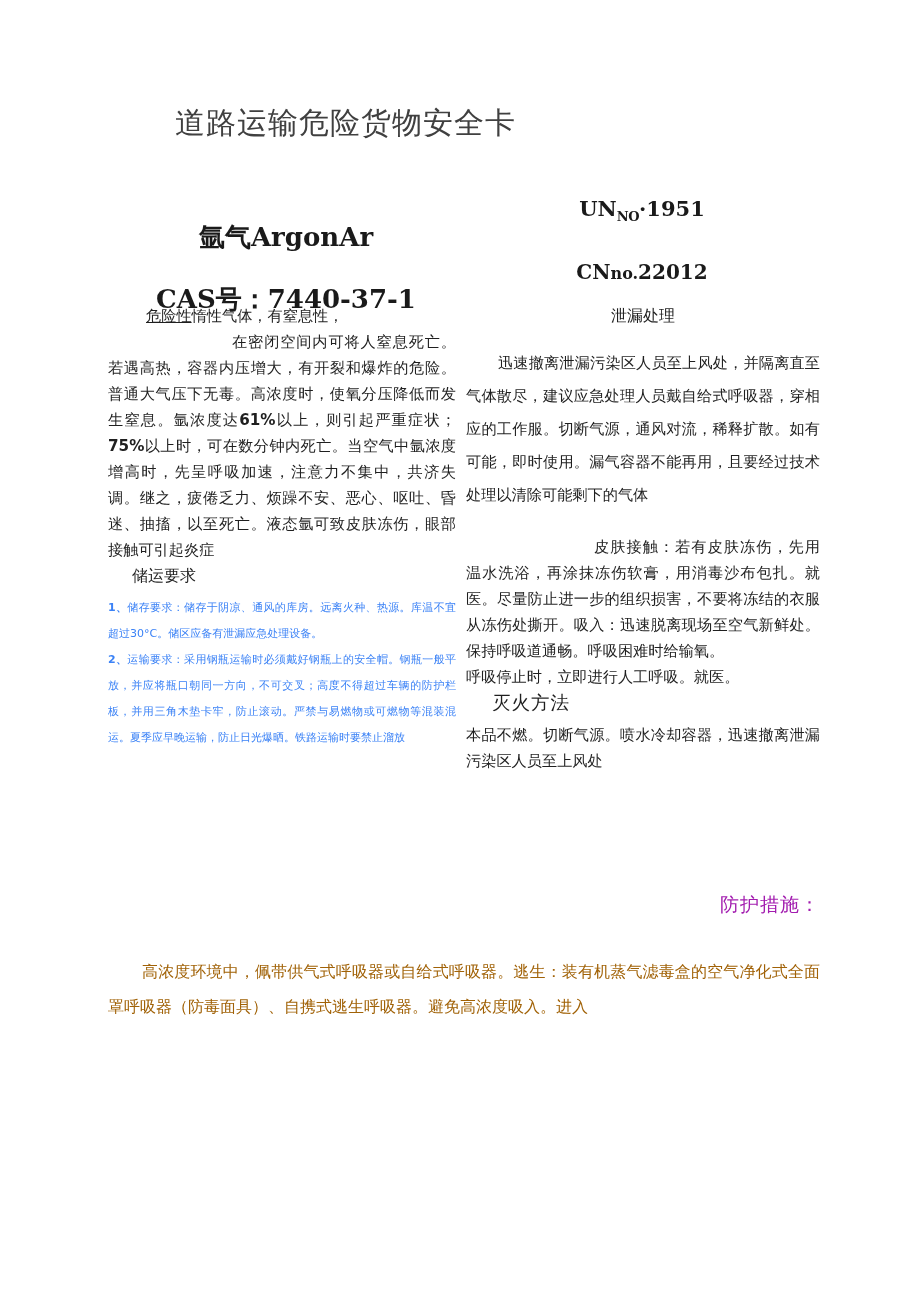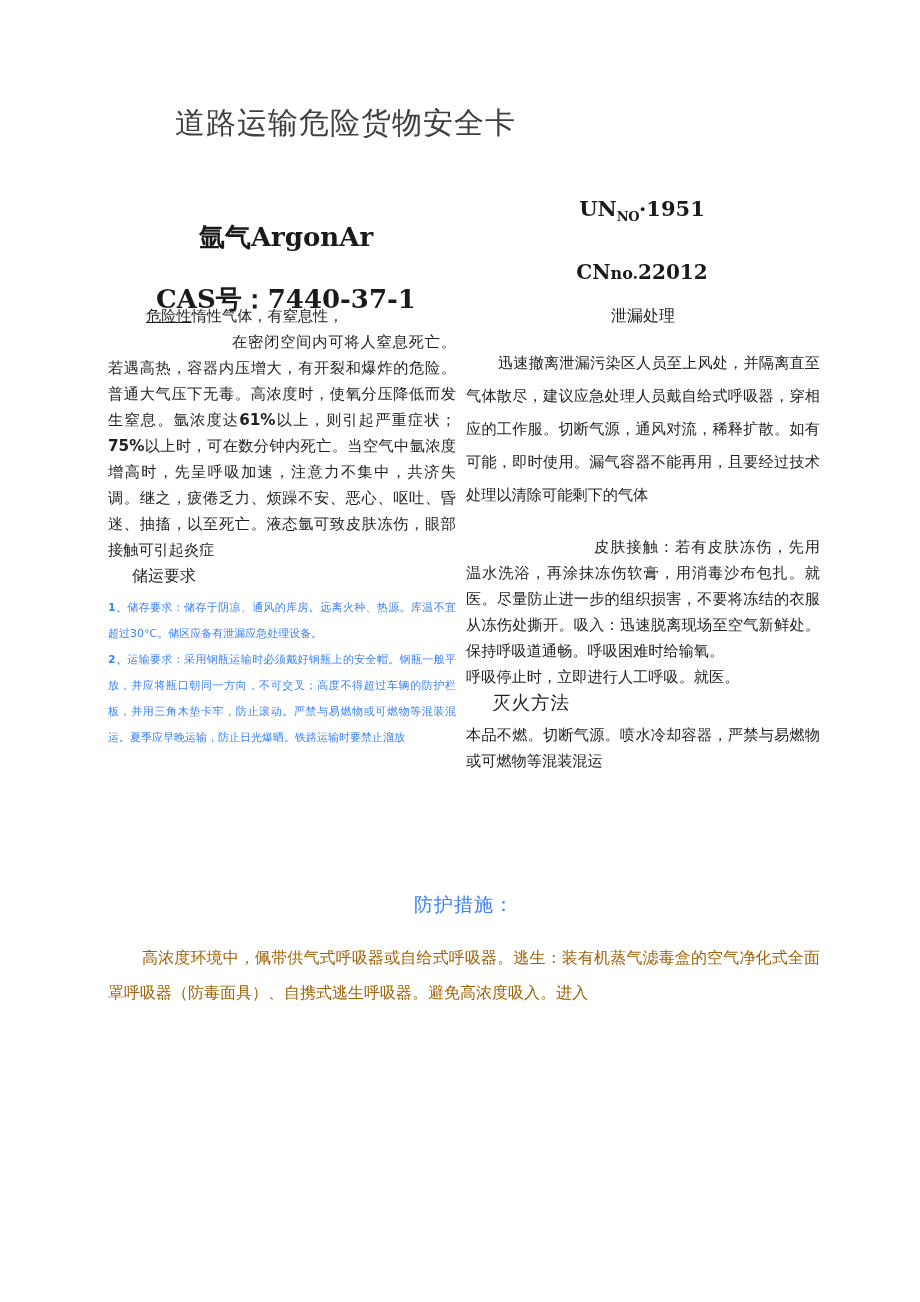--- a/index.html
+++ b/index.html
@@ -169,24 +169,24 @@
 
   
   .bottom-block {
     position: absolute;
     left: 108px;
     top: 892px;
     width: 712px;
   }
   .bottom-head {
     font-size: 19px;
-    text-align: center;
+    text-align: right;
     letter-spacing: 1px;
-    color: #3b82f6;
-    margin-bottom: 22px;
+    color: #a21caf;
+    margin-bottom: 36px;
   }
   .bottom-para {
     font-size: 16px;
     line-height: 35px;
     text-align: justify;
     text-justify: inter-ideograph;
     text-indent: 34px;
     color: #a16207;
   }
 </style>
@@ -224,21 +224,21 @@
 
     <div class="section-head centered">泄漏处理</div>
     <div class="para loose leak-indent">迅速撤离泄漏污染区人员至上风处，并隔离直至气体散尽，建议应急处理人员戴自给式呼吸器，穿相应的工作服。切断气源，通风对流，稀释扩散。如有可能，即时使用。漏气容器不能再用，且要经过技术处理以清除可能剩下的气体</div>
 
     <div style="height:22px"></div>
 
     <div class="para skin-indent">皮肤接触：若有皮肤冻伤，先用温水洗浴，再涂抹冻伤软膏，用消毒沙布包扎。就医。尽量防止进一步的组织损害，不要将冻结的衣服从冻伤处撕开。吸入：迅速脱离现场至空气新鲜处。保持呼吸道通畅。呼吸困难时给输氧。</div>
     <div class="para">呼吸停止时，立即进行人工呼吸。就医。</div>
 
     <div class="section-head big">灭火方法</div>
-    <div class="para">本品不燃。切断气源。喷水冷却容器，严禁与易燃物或可燃物等混装混运</div>
+    <div class="para">本品不燃。切断气源。喷水冷却容器，迅速撤离泄漏污染区人员至上风处</div>
 
   </div>
 
   <div class="bottom-block">
     <div class="bottom-head">防护措施：</div>
     <div class="bottom-para">高浓度环境中，佩带供气式呼吸器或自给式呼吸器。逃生：装有机蒸气滤毒盒的空气净化式全面罩呼吸器（防毒面具）、自携式逃生呼吸器。避免高浓度吸入。进入</div>
   </div>
 
 </div>
 

